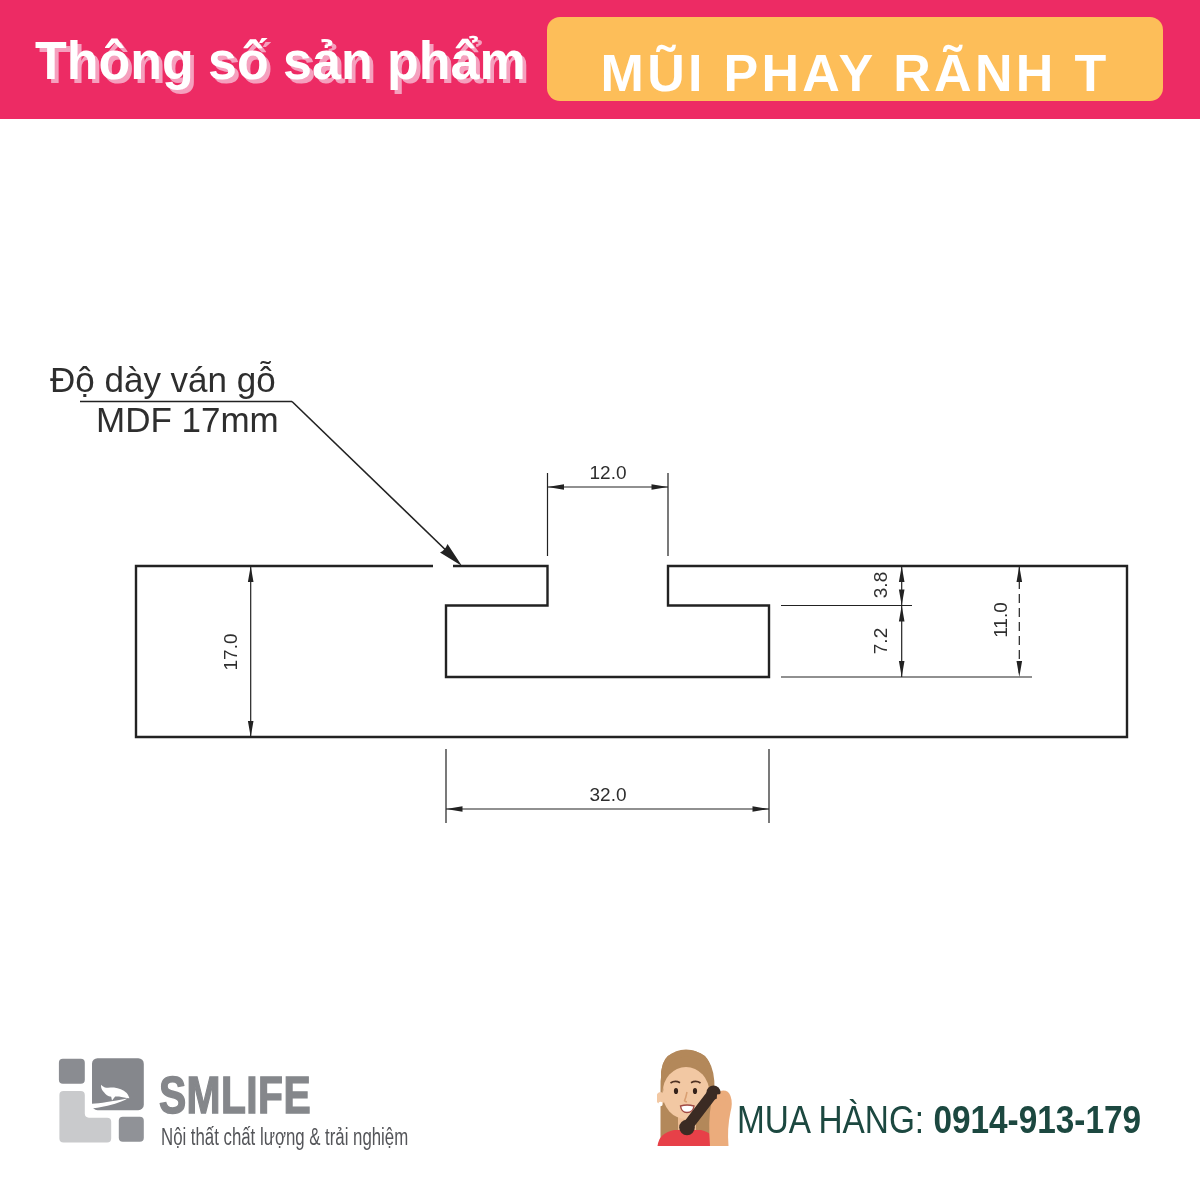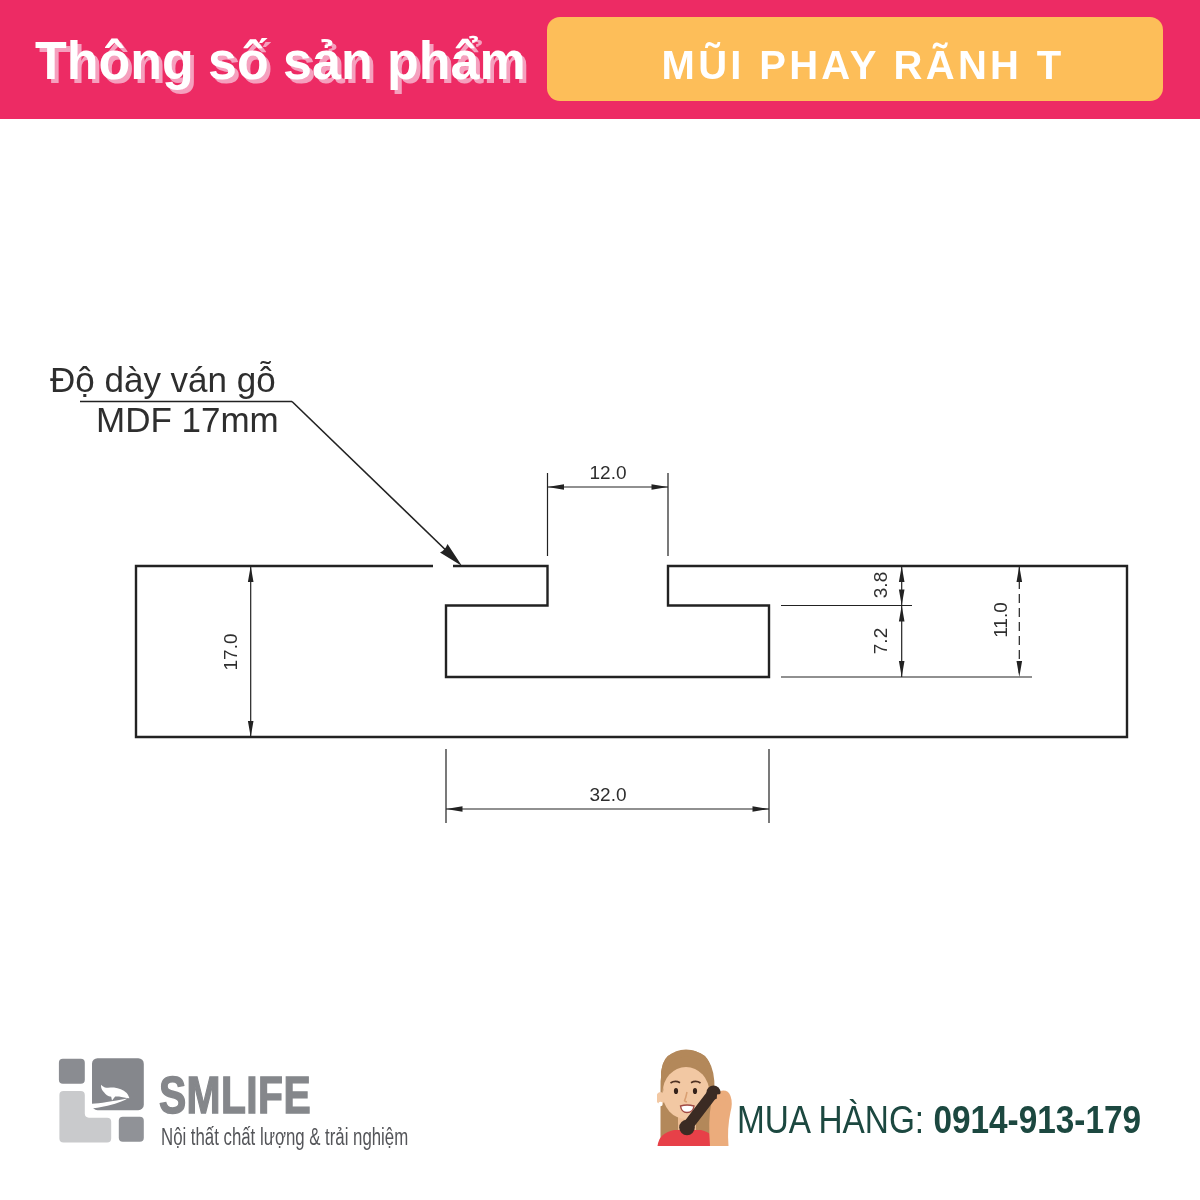--- a/index.html
+++ b/index.html
@@ -10,22 +10,22 @@
 </head>
 <body>
 
 <div class="abs" style="left:0;top:0;width:1200px;height:119px;background:#ED2B64;"></div>
 
 <div class="abs" style="left:35px;top:30px;width:600px;font-size:53px;font-weight:700;color:#ffffff;
      text-shadow:4px 4px 0 #f5a0be;letter-spacing:0px;transform:scaleX(0.98);transform-origin:left top;">Thông số sản phẩm</div>
 
 <div class="abs" style="left:547px;top:17px;width:616px;height:84px;background:#FDBE59;border-radius:13px;"></div>
 
-<div class="abs" style="left:547px;top:43px;width:616px;text-align:center;font-size:40px;font-weight:700;
-     color:#ffffff;letter-spacing:3.3px;padding-left:8px;">MŨI PHAY RÃNH T</div>
+<div class="abs" style="left:547px;top:43px;width:616px;text-align:center;font-size:52px;font-weight:700;
+     color:#ffffff;letter-spacing:3.3px;">MŨI PHAY RÃNH T</div>
 
 <svg class="abs" style="left:0;top:0;" width="1200" height="1200" viewBox="0 0 1200 1200">
   <g fill="none" stroke="#222222">
 
     <path d="M136,566 L547.5,566 L547.5,605.5 L446,605.5 L446,677 L769,677 L769,605.5 L668,605.5 L668,566 L1127,566 L1127,737 L136,737 Z" stroke-width="2.4" stroke-linejoin="miter"></path>
 
     <path d="M80,401.5 L292,401.5" stroke-width="1.6"></path>
 
     <path d="M292,401.5 L455,559" stroke-width="1.6"></path>
 

